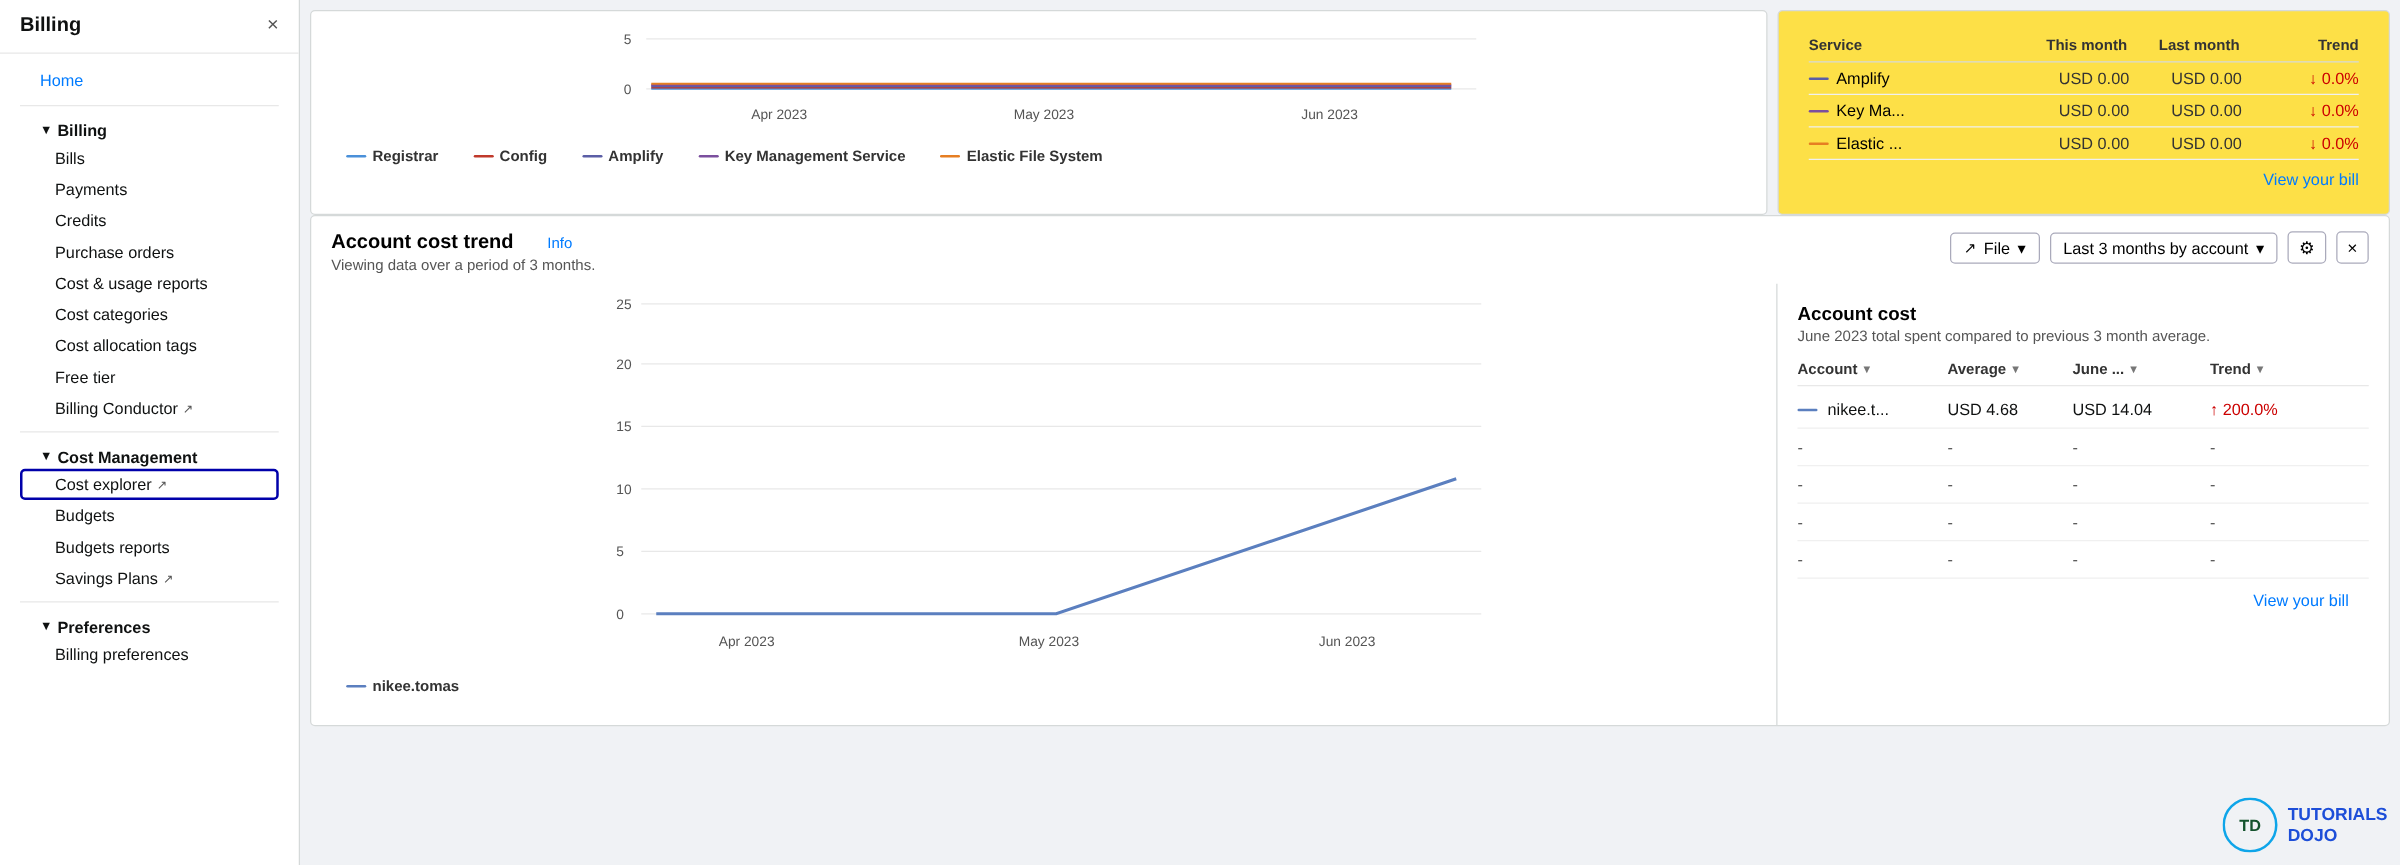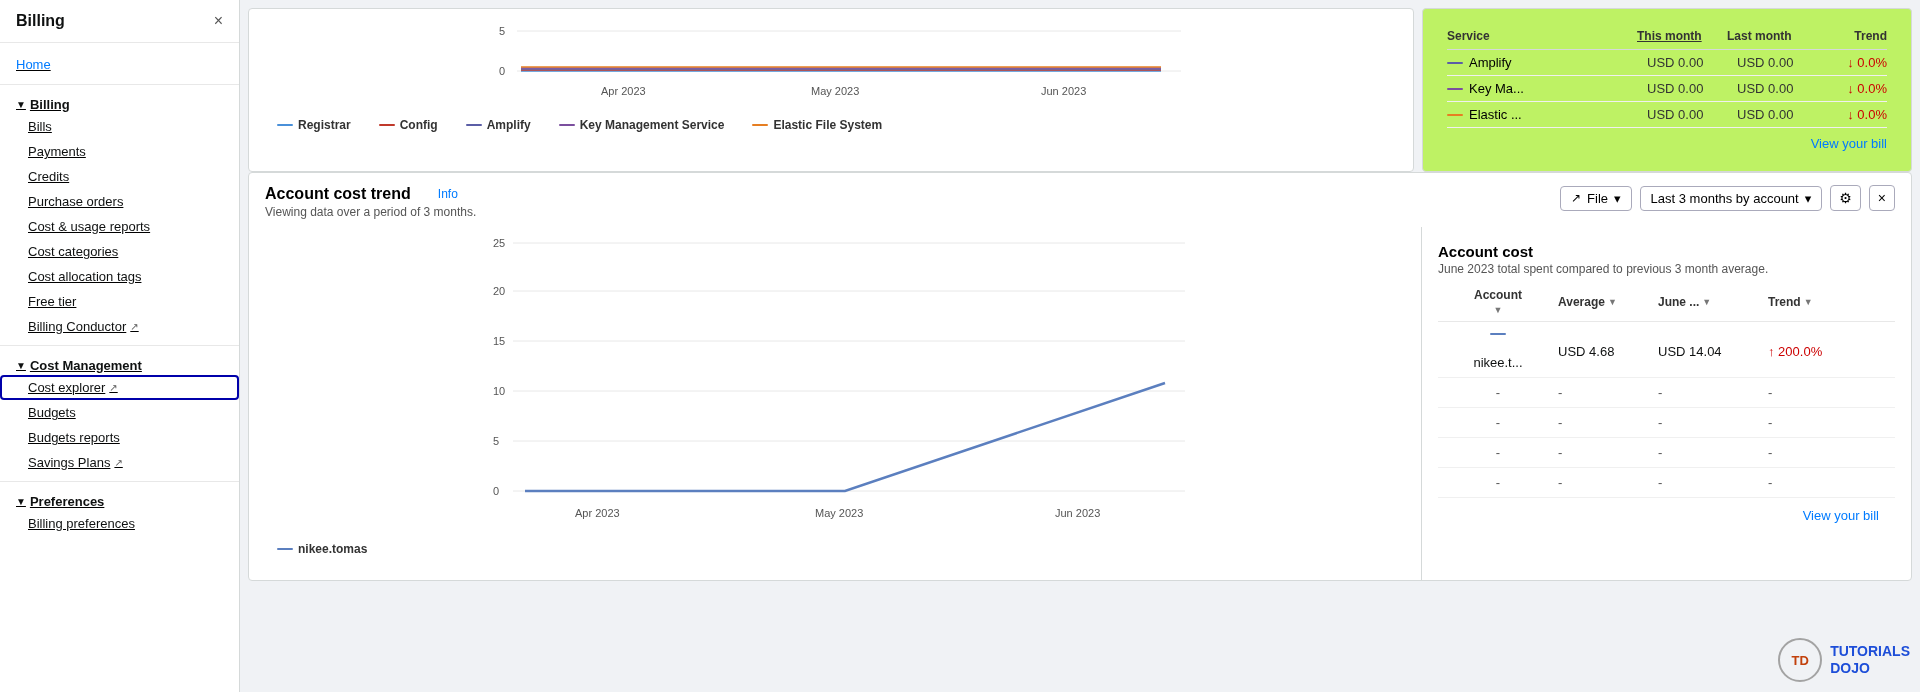--- a/index.html
+++ b/index.html
@@ -3,21 +3,21 @@
   <meta charset="utf-8">
   <style>
     * { box-sizing: border-box; margin: 0; padding: 0; }
     body { font-family: -apple-system, BlinkMacSystemFont, 'Segoe UI', Arial, sans-serif; font-size: 13px; background: #f0f2f5; display: flex; height: 692px; overflow: hidden; }
 
     
     .sidebar { width: 240px; background: #fff; border-right: 1px solid #d5d9d9; display: flex; flex-direction: column; height: 100%; overflow-y: auto; flex-shrink: 0; }
     .sidebar-header { display: flex; align-items: center; justify-content: space-between; padding: 12px 16px; border-bottom: 1px solid #e8e8e8; }
     .sidebar-title { font-size: 16px; font-weight: 700; color: #0f1111; }
     .sidebar-close { background: none; border: none; cursor: pointer; font-size: 16px; color: #555; }
-    .sidebar-nav { padding: 8px 0; text-decoration: underline; }
+    .sidebar-nav { padding: 8px 16px; }
     .nav-home { padding: 6px 16px; color: #007bff; font-weight: 500; cursor: pointer; }
     .nav-section { padding: 6px 16px 2px; }
     .nav-section-title { font-weight: 700; font-size: 13px; color: #0f1111; display: flex; align-items: center; gap: 4px; cursor: pointer; }
     .nav-section-title .arrow { font-size: 10px; }
     .nav-item { padding: 5px 16px 5px 28px; color: #0f1111; cursor: pointer; font-size: 13px; }
     .nav-item.highlighted { border: 2px solid #00a; border-radius: 4px; padding: 3px 14px 3px 26px; }
     .nav-item-ext { display: flex; align-items: center; gap: 4px; }
     .ext-icon { font-size: 10px; color: #555; }
     .divider { height: 1px; background: #e8e8e8; margin: 6px 0; }
 
@@ -40,47 +40,47 @@
     .chart-label { font-size: 12px; font-weight: 600; color: #333; margin-bottom: 4px; }
 
     
     .account-cost-panel { padding: 16px; }
     .account-cost-title { font-size: 15px; font-weight: 700; margin-bottom: 2px; }
     .account-cost-subtitle { font-size: 12px; color: #555; margin-bottom: 12px; }
 
     .table-header { display: flex; align-items: center; border-bottom: 1px solid #e8e8e8; padding-bottom: 6px; margin-bottom: 4px; }
     .th { font-size: 12px; font-weight: 600; color: #333; display: flex; align-items: center; gap: 3px; }
     .th .sort-icon { font-size: 9px; color: #777; }
-    .col-account { width: 120px; flex-direction: column; }
+    .col-account { width: 120px; }
     .col-average { width: 100px; }
     .col-june { width: 110px; }
     .col-trend { flex: 1; }
 
     .table-row-data { display: flex; align-items: center; padding: 7px 0; border-bottom: 1px solid #f0f0f0; }
     .td { font-size: 13px; color: #0f1111; }
-    .td.col-account { display: flex; align-items: center; gap: 20px; text-align: right; }
+    .td.col-account { display: flex; align-items: center; gap: 8px; text-align: right; }
     .account-dash { color: #555; }
     .trend-up { color: #c00; }
 
     .view-bill { text-align: right; padding: 10px 16px; }
     .view-bill a { color: #007bff; text-decoration: none; font-size: 13px; }
 
     
     .top-right-table { padding: 8px 12px; }
     .top-right-row { display: flex; align-items: center; padding: 5px 0; border-bottom: 1px solid #f0f0f0; font-size: 13px; }
     .top-right-row .service-col { display: flex; align-items: center; gap: 6px; flex: 1; }
     .top-right-row .val-col { width: 90px; color: #333; }
     .top-right-row .trend-col { width: 60px; text-align: right; }
     .top-right-header { display: flex; font-size: 12px; font-weight: 600; color: #333; padding: 4px 0 6px; border-bottom: 1px solid #d5d9d9; }
     .top-right-view { text-align: right; padding: 8px 0 4px; }
     .top-right-view a { color: #007bff; text-decoration: none; font-size: 13px; }
 
     
     .td-badge { position: fixed; bottom: 10px; right: 10px; display: flex; align-items: center; gap: 8px; }
-    .td-logo { width: 44px; height: 44px; border-radius: 50%; border: 2px solid #a3a3a3; display: flex; align-items: center; justify-content: center; font-weight: 900; font-size: 13px; color: #c2410c; }
+    .td-logo { width: 44px; height: 44px; border-radius: 50%; border: 2px solid #0ea5e9; display: flex; align-items: center; justify-content: center; font-weight: 900; font-size: 13px; color: #14532d; }
     .td-text { font-size: 14px; font-weight: 700; color: #1d4ed8; line-height: 1.2; }
 
     .mini-line { width: 16px; height: 2px; display: inline-block; vertical-align: middle; border-radius: 1px; }
   </style>
 </head>
 <body>
 
 <nav class="sidebar">
   <div class="sidebar-header">
     <span class="sidebar-title">Billing</span>
@@ -188,26 +188,26 @@
           <span class="mini-line" style="background:#7b4f9e;"></span>
           <span>Key Management Service</span>
         </div>
         <div class="legend-item">
           <span class="mini-line" style="background:#e67e22;"></span>
           <span>Elastic File System</span>
         </div>
       </div>
     </div>
 
-    <div style="width:490px; background:#bef264; border:1px solid #d5d9d9; border-radius:4px; margin-left:8px; padding:8px 12px;">
+    <div style="width:490px; background:#fde047; border:1px solid #d5d9d9; border-radius:4px; margin-left:8px; padding:8px 12px;">
       <div class="top-right-table">
 
         <div class="top-right-header">
           <div style="flex:1; font-size:12px; font-weight:600;">Service</div>
-          <div style="width:90px; font-size:12px; font-weight:600;text-decoration:underline;">This month</div>
+          <div style="width:90px; font-size:12px; font-weight:600;">This month</div>
           <div style="width:90px; font-size:12px; font-weight:700;">Last month</div>
           <div style="width:70px; font-size:12px; font-weight:600; text-align:right;">Trend</div>
         </div>
 
         <div class="top-right-row">
           <div class="service-col">
             <span class="mini-line" style="background:#5b5ea6;"></span>
             <span>Amplify</span>
           </div>
           <div class="val-col">USD 0.00</div>

